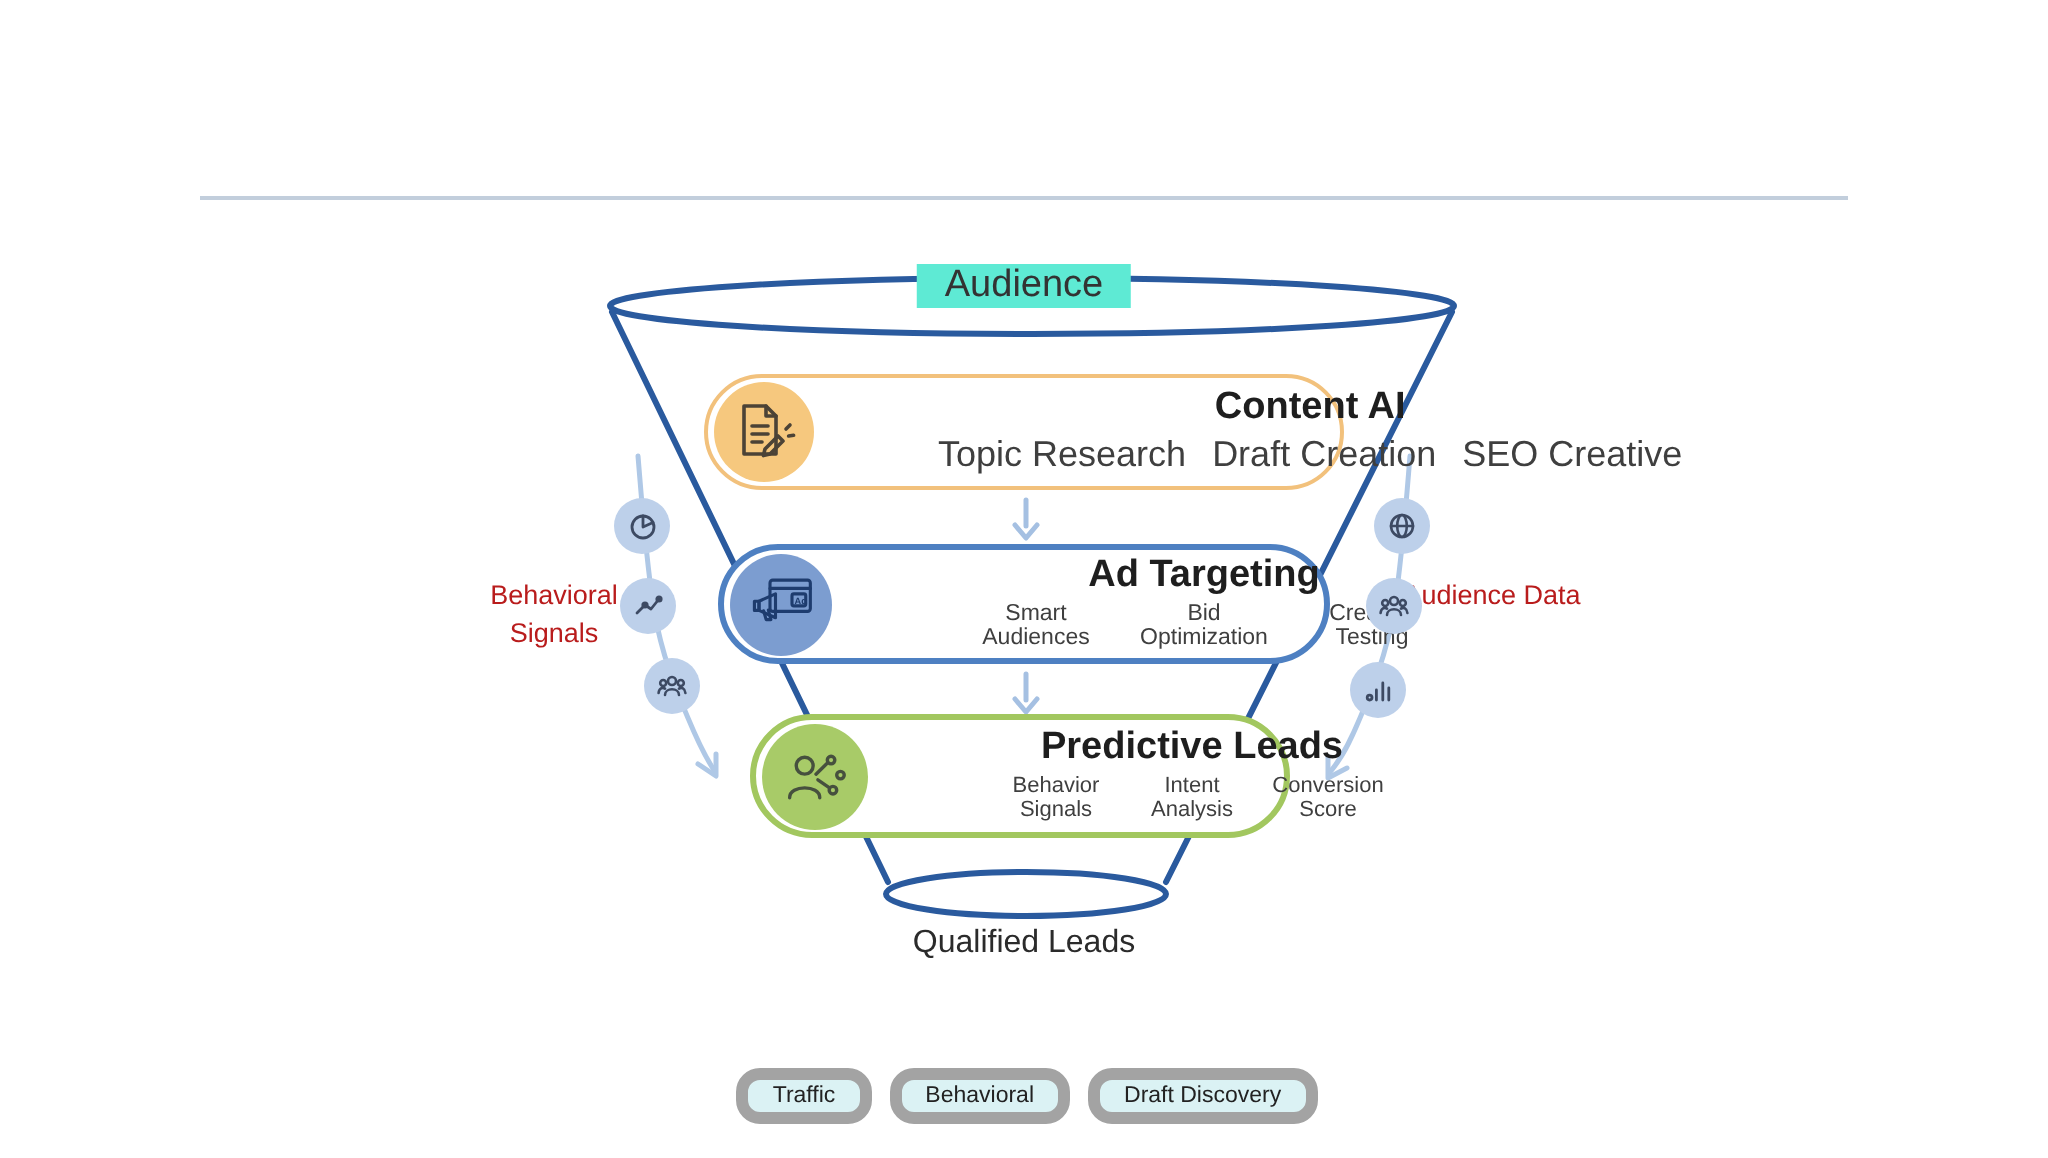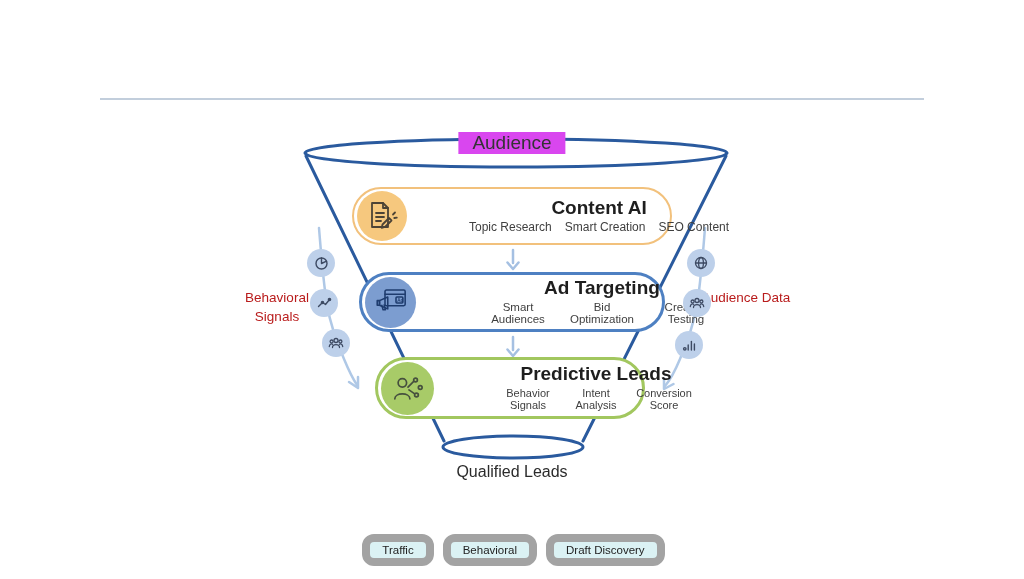--- a/index.html
+++ b/index.html
@@ -14,21 +14,21 @@
     color:#25344E; letter-spacing:-0.5px;
   }
   .divider {
     position:absolute; top:98px; left:100px; width:824px; height:2px;
     background:#C2CEDC;
   }
   .underlay { position:absolute; left:0; top:0; z-index:0; }
 
   .audience-label {
     position:absolute; top:132px; left:512px; transform:translateX(-50%);
-    background:#d946ef; padding:0 14px; font-size:19px; color:#333;
+    background:#5eead4; padding:0 14px; font-size:19px; color:#333;
     z-index:2;
   }
   .qualified-label {
     position:absolute; top:463px; left:512px; transform:translateX(-50%);
     font-size:16px; color:#2B2B2B; z-index:2; white-space:nowrap;
   }
 
   .pill {
     position:absolute; background:#fff; display:flex; align-items:center;
     z-index:2;
@@ -41,21 +41,21 @@
     flex:1; display:flex; flex-direction:column; align-items:center;
     justify-content:center; padding:0 10px 0 20px;margin-left:42px;
   }
   .pill .stage-title { font-size:19px; font-weight:bold; color:#1E1E1E; line-height:1.1; }
   .items { display:flex; justify-content:center; align-items:flex-start; margin-top:2px; }
   .item { color:#3F3F3F; text-align:center; line-height:1.12; }
 
   .pill-content { left:352px; top:187px; width:320px; height:58px;
     border:2.5px solid #F2C17C; border-radius:29px; }
   .pill-content .icon-circle { width:50px; height:50px; background:#F6C87E; }
-  .pill-content .item { font-size:12px; white-space:nowrap;text-align:right; }
+  .pill-content .item { font-size:18px; white-space:nowrap;text-align:right; }
   .pill-content .items { gap:13px; }
 
   .pill-ad { left:359px; top:272px; width:306px; height:60px;
     border:3px solid #4E80C2; border-radius:30px; }
   .pill-ad .icon-circle { width:51px; height:51px; background:#7C9DD0; }
   .pill-ad .item { font-size:11.5px; width:80px; }
   .pill-ad .items { gap:4px; }
 
   .pill-predictive { left:375px; top:357px; width:270px; height:62px;
     border:3px solid #A2C75F; border-radius:31px; }
@@ -80,21 +80,21 @@
     position:absolute; left:347px; top:499px; width:333px; height:40px;
     background:#C7EAEE; border-radius:20px; z-index:2;
     display:flex; align-items:center; justify-content:center;
   }
   .engine-title { font-size:20px; font-weight:bold; color:#141414; }
   .tags {
     position:absolute; left:347px; top:534px; width:333px; z-index:3;
     display:flex; justify-content:center; gap:9px;
   }
   .tag {
-    background:#DBF2F4; border:8px solid #a3a3a3; border-radius:12px;
+    background:#DBF2F4; border:6px solid #a3a3a3; border-radius:12px;
     padding:2px 12px; font-size:11.5px; color:#222; white-space:nowrap;
   }
   svg.icon { display:block; }
 </style>
 </head>
 <body>
 
 <div class="page">
 
   <div class="divider"></div>
@@ -134,22 +134,22 @@
           <path d="M16.5 24.5 l6.5 -6.5 2.5 2.5 -6.5 6.5 -3.3 0.8 z"></path>
           <line x1="27" y1="14.5" x2="29" y2="12.5"></line>
           <line x1="28.3" y1="18" x2="30.8" y2="17.6"></line>
         </g>
       </svg>
     </div>
     <div class="txt">
       <div class="stage-title">Content AI</div>
       <div class="items">
         <span class="item">Topic Research</span>
-        <span class="item">Smart Creation</span>
-        <span class="item">SEO Content</span>
+        <span class="item">Draft Creation</span>
+        <span class="item">SEO Creative</span>
       </div>
     </div>
   </div>
 
   <div class="pill pill-ad">
     <div class="icon-circle">
       <svg class="icon" width="33" height="28" viewBox="0 0 36 30">
         <g fill="none" stroke="#1E3C6E" stroke-width="1.7" stroke-linecap="round" stroke-linejoin="round">
           <rect x="12" y="2" width="22" height="17" rx="1.5"></rect>
           <line x1="12" y1="6.5" x2="34" y2="6.5"></line>

